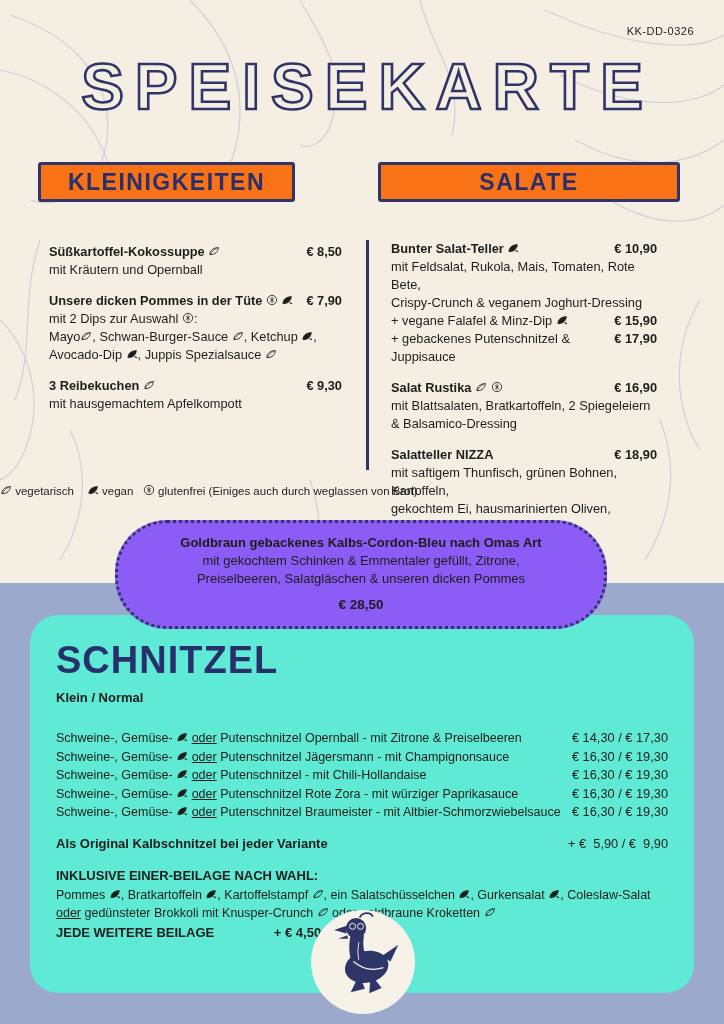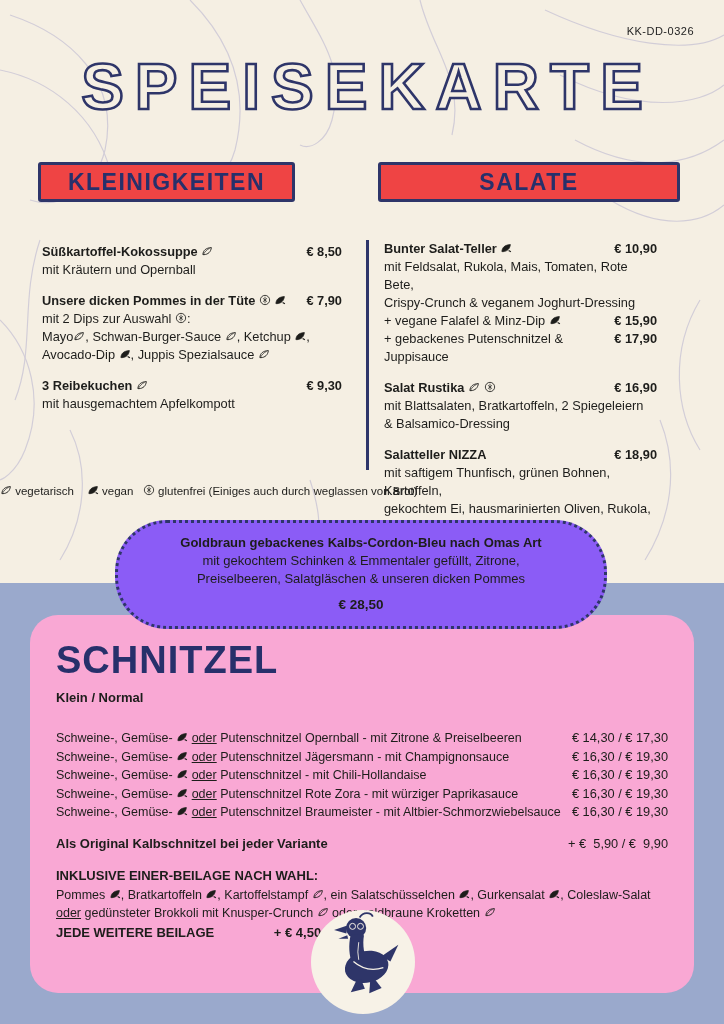--- a/index.html
+++ b/index.html
@@ -10,47 +10,47 @@
   }
   .sketch{position:absolute;left:0;top:0;width:724px;height:1024px;pointer-events:none;}
   .band{position:absolute;left:0;top:583px;width:724px;height:441px;background:#9aa9cc;}
   .code{position:absolute;top:25px;right:30px;font-size:11px;letter-spacing:.5px;color:#222;}
   .title{
     position:absolute;top:52px;left:0;width:724px;margin:0;text-align:center;
     font-size:64px;line-height:1.1;font-weight:bold;letter-spacing:11px;text-indent:11px;
     color:#f5efe3;-webkit-text-stroke:2.6px #2e3569;
   }
   .btn{
-    position:absolute;top:162px;height:40px;background:#ef4444;border:3px solid #2e3569;
+    position:absolute;top:162px;height:40px;background:#f97316;border:3px solid #2e3569;
     border-radius:3px;display:flex;align-items:center;justify-content:center;
     font-weight:bold;color:#27306b;font-size:23px;letter-spacing:1.5px;box-sizing:border-box;
   }
   .btn-left{left:38px;width:257px;}
   .btn-right{left:378px;width:302px;}
   .col{position:absolute;font-size:12.8px;line-height:18px;}
   .col-left{left:42px;top:243px;width:300px;}
   .col-right{left:384px;top:240px;width:273px;}
-  .item{margin-bottom:13px;}
+  .item{margin-bottom:13px;margin-left:7px;}
   .irow{display:flex;justify-content:space-between;align-items:baseline;}
   .iname{font-weight:bold;}
   .iprice{font-weight:bold;white-space:pre;margin-left:8px;flex-shrink:0;text-align:right;}
   .idesc{white-space:pre-line;}
   .extra-text{font-weight:normal;}
   .divider{position:absolute;left:366px;top:240px;width:3px;height:230px;background:#2e3569;}
   .legend{position:absolute;top:484px;left:0;width:724px;text-align:left;font-size:11.5px;white-space:pre-wrap;}
   .special{
     position:absolute;left:115px;top:520px;width:492px;box-sizing:border-box;z-index:2;
     border:3.5px dotted #2e3569;border-radius:52px;background:#8b5cf6;
     text-align:center;padding:11px 24px 12px;font-size:13px;line-height:18px;
   }
   .sp-title{font-weight:bold;}
   .sp-desc{white-space:pre-line;}
   .sp-price{font-weight:bold;margin-top:8px;font-size:13.5px;}
   .card{
-    position:absolute;left:30px;top:615px;width:664px;height:378px;background:#f9a8d4;
+    position:absolute;left:30px;top:615px;width:664px;height:378px;background:#5eead4;
     border-radius:28px;box-sizing:border-box;padding:22px 26px;z-index:1;
   }
   .card h2{margin:2px 0 0;font-size:38px;line-height:42px;color:#27306b;letter-spacing:1px;font-weight:bold;}
   .subhead{display:flex;justify-content:space-between;font-weight:bold;font-size:13px;margin-top:9px;}
   .srows{margin-top:24px;}
   .srow{display:flex;justify-content:space-between;align-items:baseline;font-size:12.5px;line-height:18.5px;}
   .stext{white-space:nowrap;}
   .sprice{font-weight:normal;white-space:pre;margin-left:10px;flex-shrink:0;font-size:12.8px;}
   .kalb{margin-top:13px;}
   .kalb .stext{font-weight:bold;font-size:13px;}

